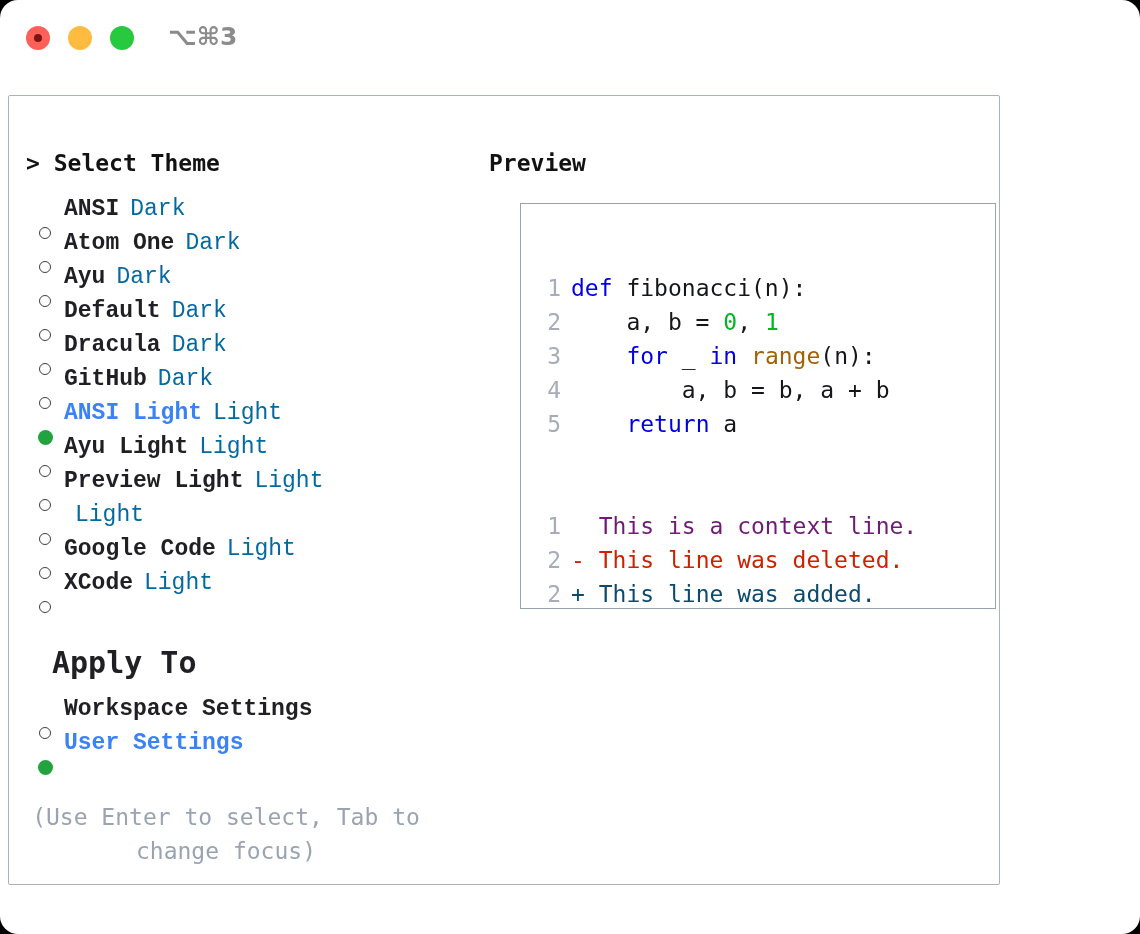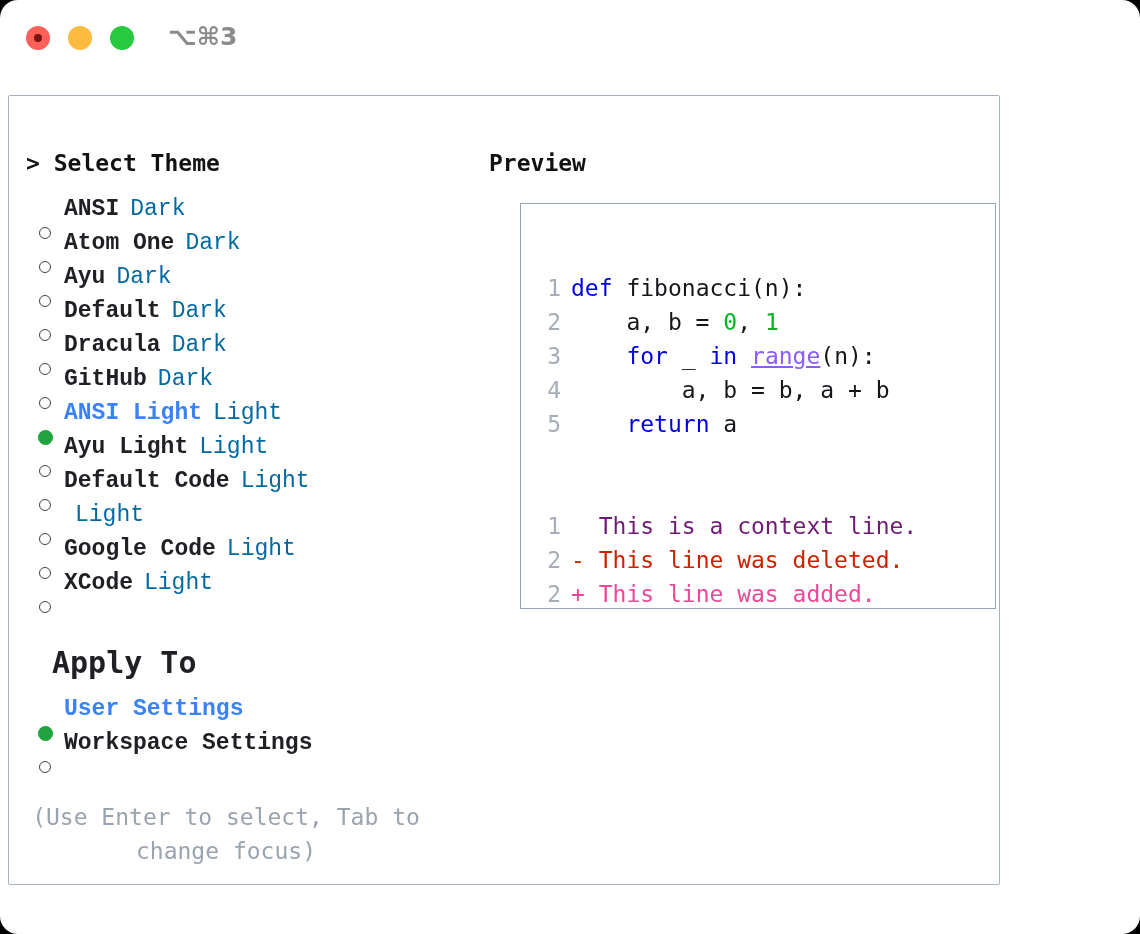--- a/index.html
+++ b/index.html
@@ -197,25 +197,25 @@
   .ln {
     display: inline-block;
     width: 26px;
     text-align: right;
     color: #a6adb8;
     font-weight: normal;
   }
   .ct { padding-left: 10px; }
   .kw   { color: #0000e0; }
   .num  { color: #00b624; }
-  .fn   { color: #8b5cf6; text-decoration: underline; }
+  .fn   { color: #a16207; }
   .id   { color: #15161a; }
   .ctx  { color: #701a75; }
   .del  { color: #cc2200; }
-  .add  { color: #ec4899; }
+  .add  { color: #0c4a6e; }
 </style>
 </head>
 <body>
 
 <div class="window">
 
   <div class="titlebar">
     <div class="traffic">
       <div class="dot red"></div>
       <div class="dot yellow"></div>
@@ -232,33 +232,33 @@
 
       <div class="list" id="theme-list">
           <div class="row"><span class="marker radio-off"></span><span class="label">ANSI</span><span class="variant">Dark</span></div>
           <div class="row"><span class="marker radio-off"></span><span class="label">Atom One</span><span class="variant">Dark</span></div>
           <div class="row"><span class="marker radio-off"></span><span class="label">Ayu</span><span class="variant">Dark</span></div>
           <div class="row"><span class="marker radio-off"></span><span class="label">Default</span><span class="variant">Dark</span></div>
           <div class="row"><span class="marker radio-off"></span><span class="label">Dracula</span><span class="variant">Dark</span></div>
           <div class="row"><span class="marker radio-off"></span><span class="label">GitHub</span><span class="variant">Dark</span></div>
           <div class="row"><span class="marker radio-on"></span><span class="label sel">ANSI Light</span><span class="variant">Light</span></div>
           <div class="row"><span class="marker radio-off"></span><span class="label">Ayu Light</span><span class="variant">Light</span></div>
-          <div class="row"><span class="marker radio-off"></span><span class="label">Default Code</span><span class="variant">Light</span></div>
+          <div class="row"><span class="marker radio-off"></span><span class="label">Preview Light</span><span class="variant">Light</span></div>
           <div class="row"><span class="marker radio-off"></span><span class="variant">Light</span></div>
           <div class="row"><span class="marker radio-off"></span><span class="label">Google Code</span><span class="variant">Light</span></div>
           <div class="row"><span class="marker radio-off"></span><span class="label">XCode</span><span class="variant">Light</span></div>
         </div>
 
       <div class="spacer-lg"></div>
 
       <div class="section-label">Apply To</div>
 
       <div class="list" id="apply-list">
+          <div class="row"><span class="marker radio-off"></span><span class="label">Workspace Settings</span></div>
           <div class="row"><span class="marker radio-on"></span><span class="label sel">User Settings</span></div>
-          <div class="row"><span class="marker radio-off"></span><span class="label">Workspace Settings</span></div>
         </div>
 
       <div class="spacer-sm"></div>
 
       <div class="hint">(Use Enter to select, Tab to change focus)</div>
     </div>
 
     <div class="right-col">
       <div class="heading">Preview</div>
 

